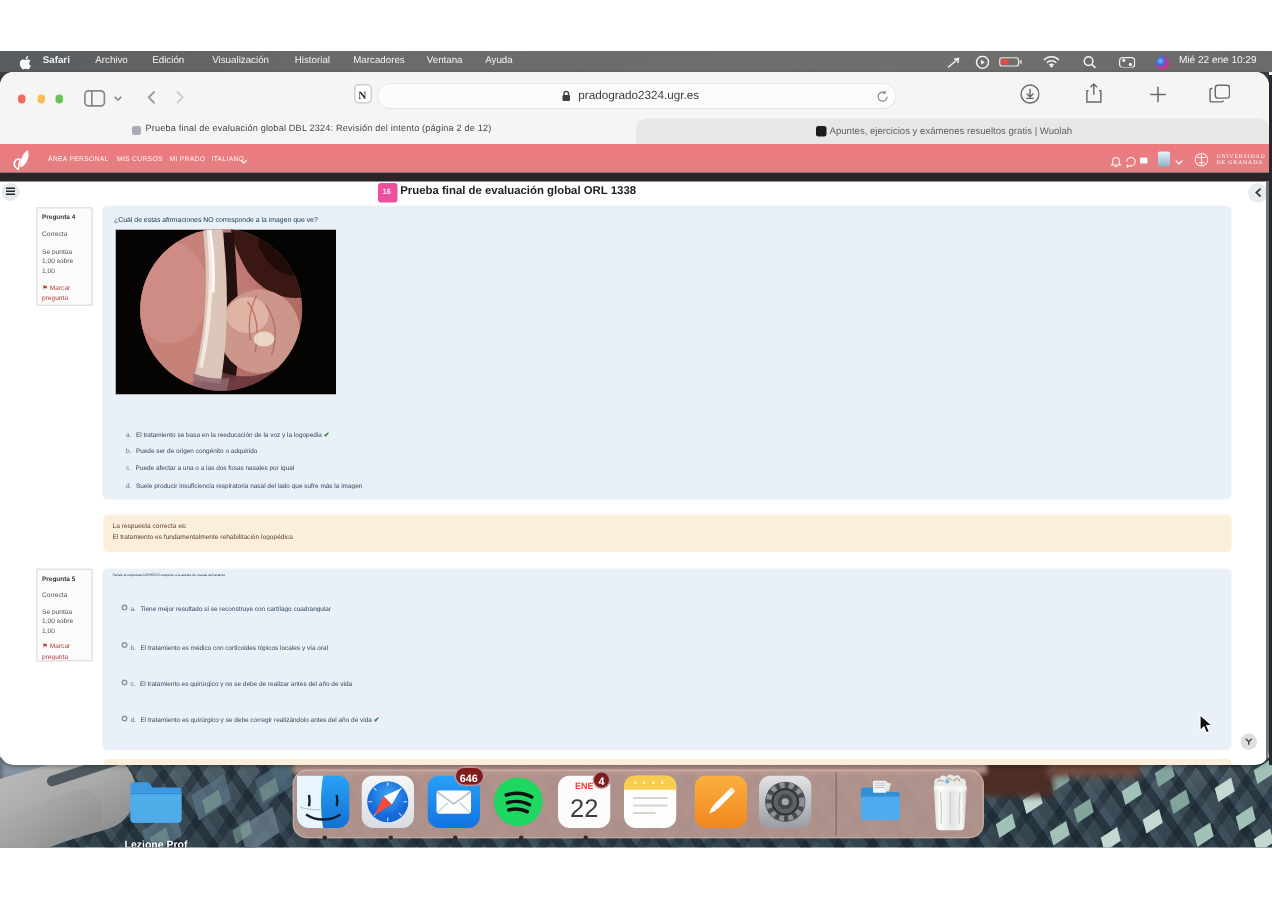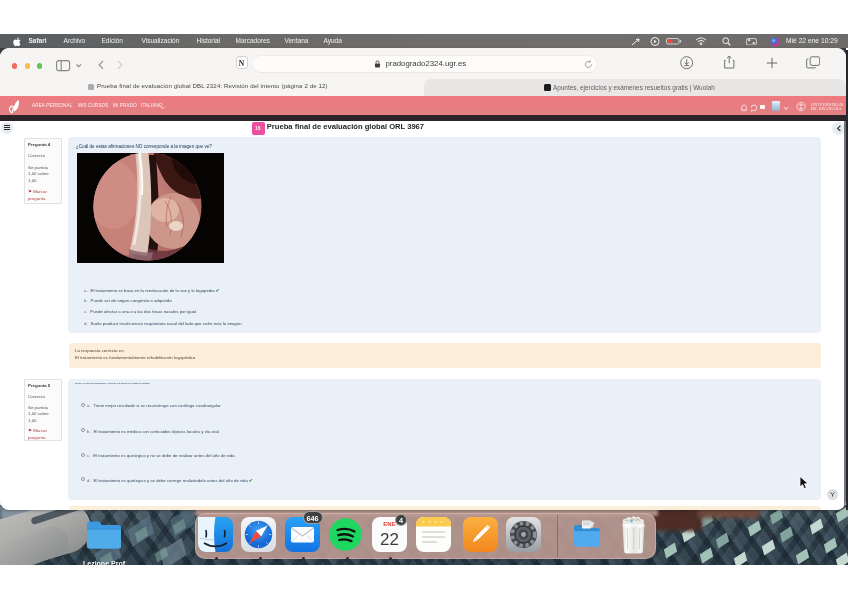--- a/index.html
+++ b/index.html
@@ -32,21 +32,21 @@
 #wallpaper{left:0;top:505px;width:848px;height:60px;background:linear-gradient(180deg,#55656f 0%,#3d4e59 40%,#33434e 100%);overflow:hidden}
 .lat{background:
  repeating-linear-gradient(55deg,rgba(22,34,44,.5) 0 6px,rgba(120,150,165,.12) 6px 11px,rgba(0,0,0,0) 11px 19px),
  repeating-linear-gradient(-55deg,rgba(22,34,44,.45) 0 6px,rgba(0,0,0,0) 6px 18px)}
 .big{position:absolute;width:26px;height:17px;background:#5b7486;opacity:.75;transform:rotate(-33deg) skewX(-18deg)}
 .dia{position:absolute;width:13px;height:9px;background:#a2c2b8;transform:rotate(-33deg) skewX(-18deg)}
 .d2{background:#c3d9d1}
 .d3{background:#82a49c}
 #dock{left:194.5px;top:512.5px;width:461.5px;height:46.8px;background:rgba(188,154,146,.9);border:0.6px solid rgba(255,255,255,.22);border-radius:10px}
 .dot{position:absolute;top:557.2px;width:3px;height:3px;border-radius:50%;background:#2f2b27}
-.badge{position:absolute;background:#404040;border-radius:999px;color:#fff;font-weight:bold;text-align:center}
+.badge{position:absolute;background:#7f1d1d;border-radius:999px;color:#fff;font-weight:bold;text-align:center}
 #lbl{left:76px;top:55px;width:56px;text-align:center;font-size:7px;font-weight:bold;color:#fff;text-shadow:0 0.5px 1.5px rgba(0,0,0,.7);white-space:nowrap}
 </style></head>
 <body>
 <div id="c">
 <div class="ab" id="menubar">
 <svg class="ab" style="left:13px;top:3px" width="9" height="10" viewBox="0 0 9 10">
         <path fill="#fff" d="M6.4 5.3c0-1.1.9-1.7 1-1.8-.5-.8-1.4-.9-1.7-.9-.7-.1-1.4.4-1.7.4-.4 0-.9-.4-1.5-.4C1.7 2.6 1 3 .6 3.7c-.8 1.3-.2 3.3.5 4.4.4.5.8 1.1 1.4 1.1.6 0 .8-.4 1.5-.4s.9.4 1.5.4 1-.5 1.4-1.1c.4-.6.6-1.2.6-1.3-.1 0-1.1-.4-1.1-1.5zM5.3 1.8c.3-.4.5-.9.5-1.4-.5 0-1 .3-1.3.7-.3.3-.5.9-.5 1.3.5.1 1-.2 1.3-.6z"></path>
       </svg>
 <span class="mi" style="left:28.5px;font-weight:bold">Safari</span>
 <span class="mi" style="left:63.5px">Archivo</span>
@@ -210,21 +210,21 @@
   <span class="ab" style="left:811px;top:53.4px;width:62px;text-align:center;font-size:7.8px;letter-spacing:1.1px;transform:scale(.5);transform-origin:0 0;color:#fff;font-family:'Liberation Serif',serif;white-space:nowrap">UNIVERSIDAD</span>
   <span class="ab" style="left:811px;top:57.9px;width:62px;text-align:center;font-size:7.8px;letter-spacing:1.1px;transform:scale(.5);transform-origin:0 0;color:#fff;font-family:'Liberation Serif',serif;white-space:nowrap">DE GRANADA</span>
   <div class="ab" id="darkband"></div>
   <div class="ab" id="pagecontent">
     <div class="ab" style="left:1px;top:74px;width:12px;height:12px;border-radius:50%;background:#e7eaed"></div>
     <div class="ab" style="left:3.8px;top:77.2px;width:6.4px;height:1px;background:#23272b"></div>
     <div class="ab" style="left:3.8px;top:79.2px;width:6.4px;height:1px;background:#23272b"></div>
     <div class="ab" style="left:3.8px;top:81.2px;width:6.4px;height:1px;background:#23272b"></div>
     <div class="ab" style="left:251.5px;top:73.3px;width:13.2px;height:13.2px;background:#ec4f9e;border-radius:2px"></div>
     <span class="ab" style="left:254.6px;top:77px;font-size:10px;transform:scale(.5);transform-origin:0 0;font-weight:bold;color:#fdeef6">16</span>
-    <span class="ab" style="left:266.8px;top:74px;font-size:7.6px;font-weight:bold;color:#1d2125;white-space:nowrap">Prueba final de evaluación global ORL 3967</span>
+    <span class="ab" style="left:266.8px;top:74px;font-size:7.6px;font-weight:bold;color:#1d2125;white-space:nowrap">Prueba final de evaluación global ORL 1338</span>
     <div class="ab" style="left:832px;top:74px;width:13px;height:13px;border-radius:50%;background:#e9ecef"></div>
     <svg class="ab" style="left:835.5px;top:77.2px" width="6" height="7">
           <path d="M4.4 0.8 L1.6 3.4 L4.4 6" stroke="#343a40" stroke-width="1.2" fill="none"></path>
         </svg>
 
     <div class="sbox" style="top:89.5px;height:66px">
       <span class="qt4" style="top:3.2px">Pregunta 4</span>
       <span class="qg" style="top:14.2px">Correcta</span>
       <span class="qg" style="top:26.2px">Se puntúa</span>
       <span class="qg" style="top:32.7px">1,00 sobre</span>

